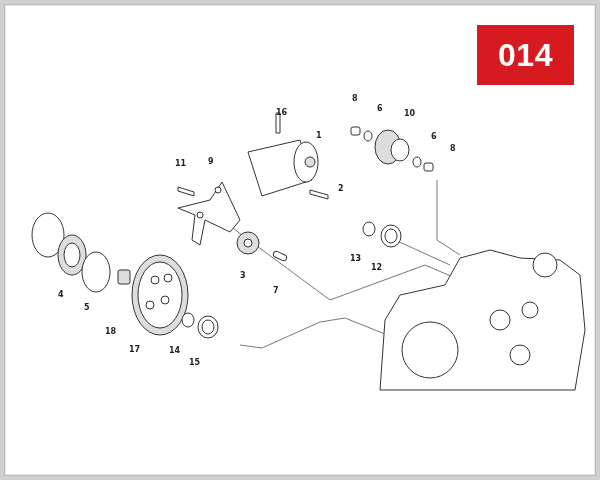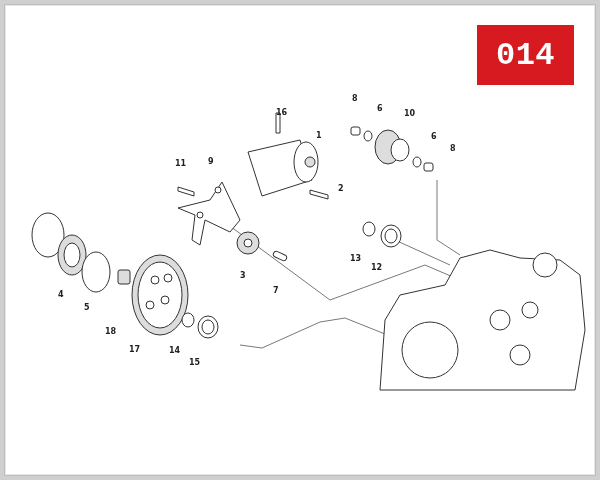--- a/index.html
+++ b/index.html
@@ -1,18 +1,18 @@
 <!DOCTYPE html>
 <html><head>
 <meta charset="utf-8">
 <style>
   html, body { margin:0; padding:0; }
   body { width:600px; height:480px; background:#cfcfcf; position:relative; overflow:hidden; font-family:"Liberation Sans", sans-serif; }
   .frame { position:absolute; left:4px; top:4px; width:590px; height:470px; background:#fff; border:1px solid #bdbdbd; box-shadow: inset 0 0 0 1px #e6e6e6; }
-  .badge { position:absolute; left:477px; top:25px; width:97px; height:60px; background:#d71920; color:#fff; font-family:Liberation Mono, monospace; font-weight:bold; font-size:32px; display:flex; align-items:center; justify-content:center; letter-spacing:0.5px; }
+  .badge { position:absolute; left:477px; top:25px; width:97px; height:60px; background:#d71920; color:#fff; font-family:Liberation Sans, sans-serif; font-weight:bold; font-size:32px; display:flex; align-items:center; justify-content:center; letter-spacing:0.5px; }
   svg.diagram { position:absolute; left:0; top:0; width:600px; height:480px; }
   .lbl { font-family:"DejaVu Sans", sans-serif; font-size:8px; font-weight:bold; fill:#222; }
   .ln { stroke:#555; stroke-width:0.8; fill:none; }
   .pt { stroke:#333; stroke-width:1; fill:#fff; }
   .ptf { stroke:#333; stroke-width:1; fill:#ddd; }
 </style>
 </head>
 <body>
 
 <div class="frame"></div>

